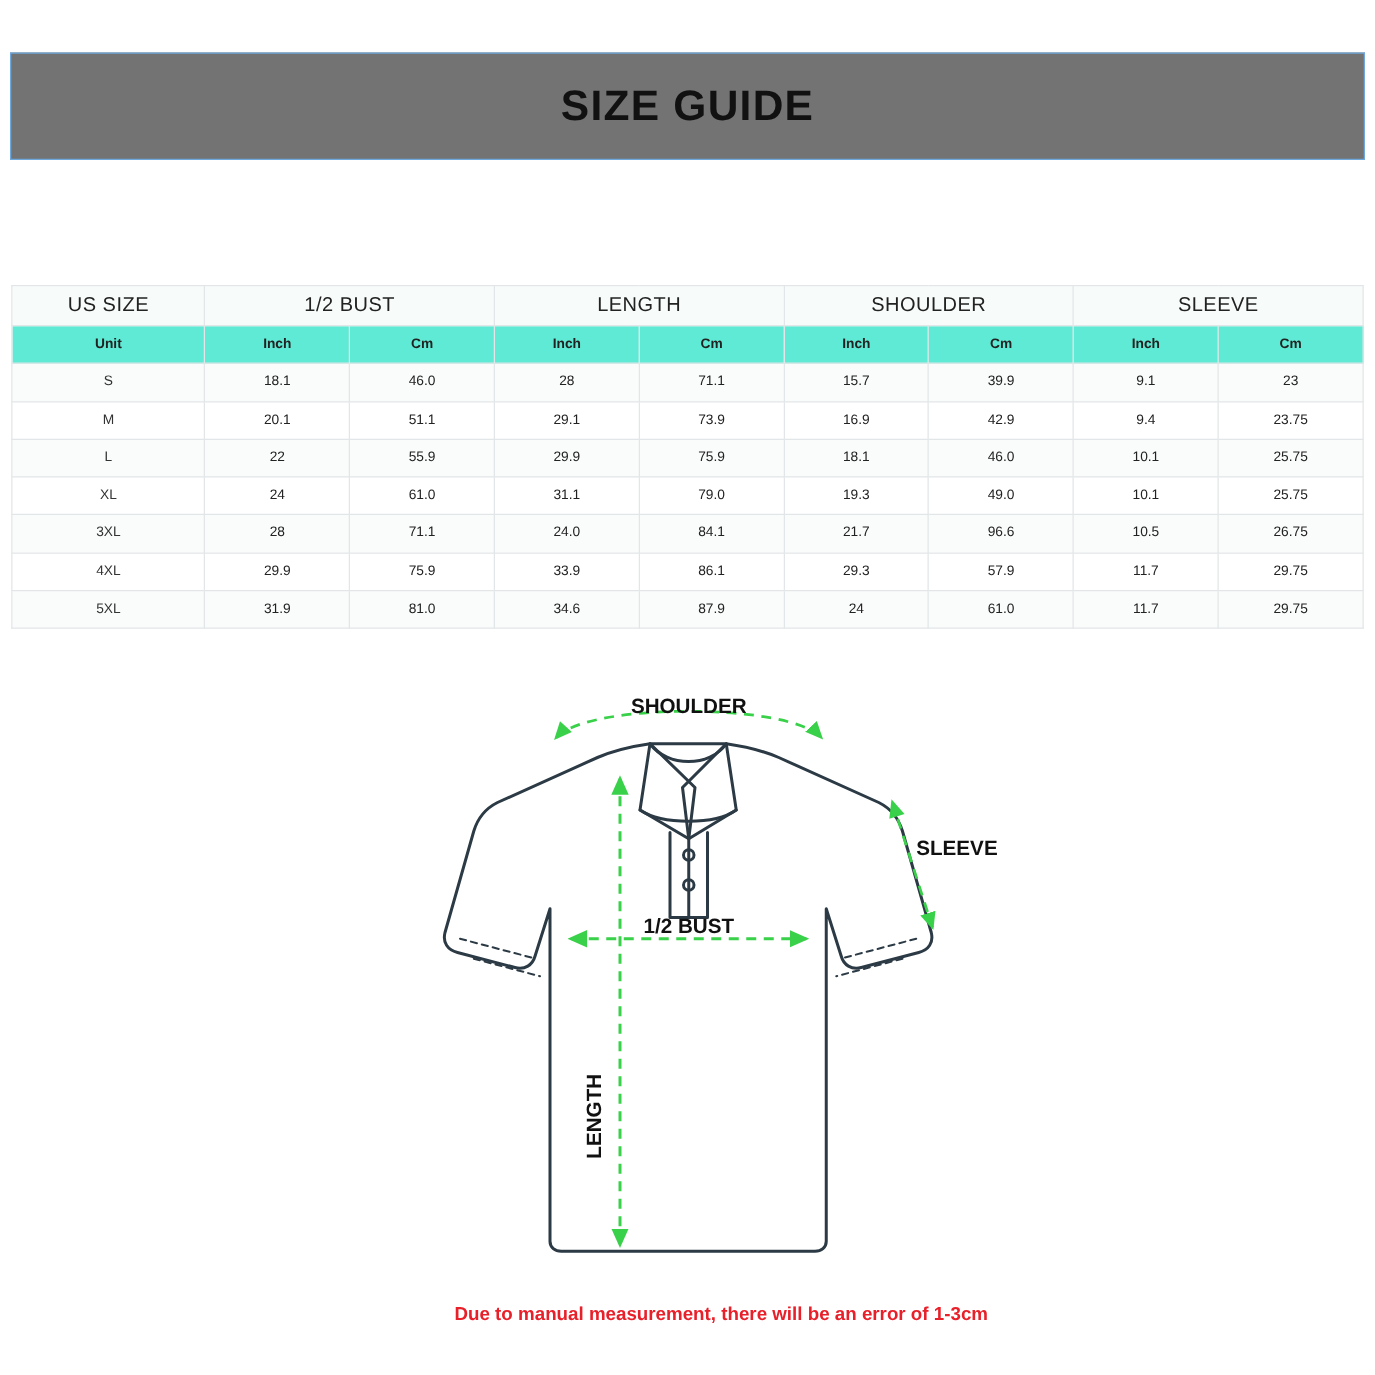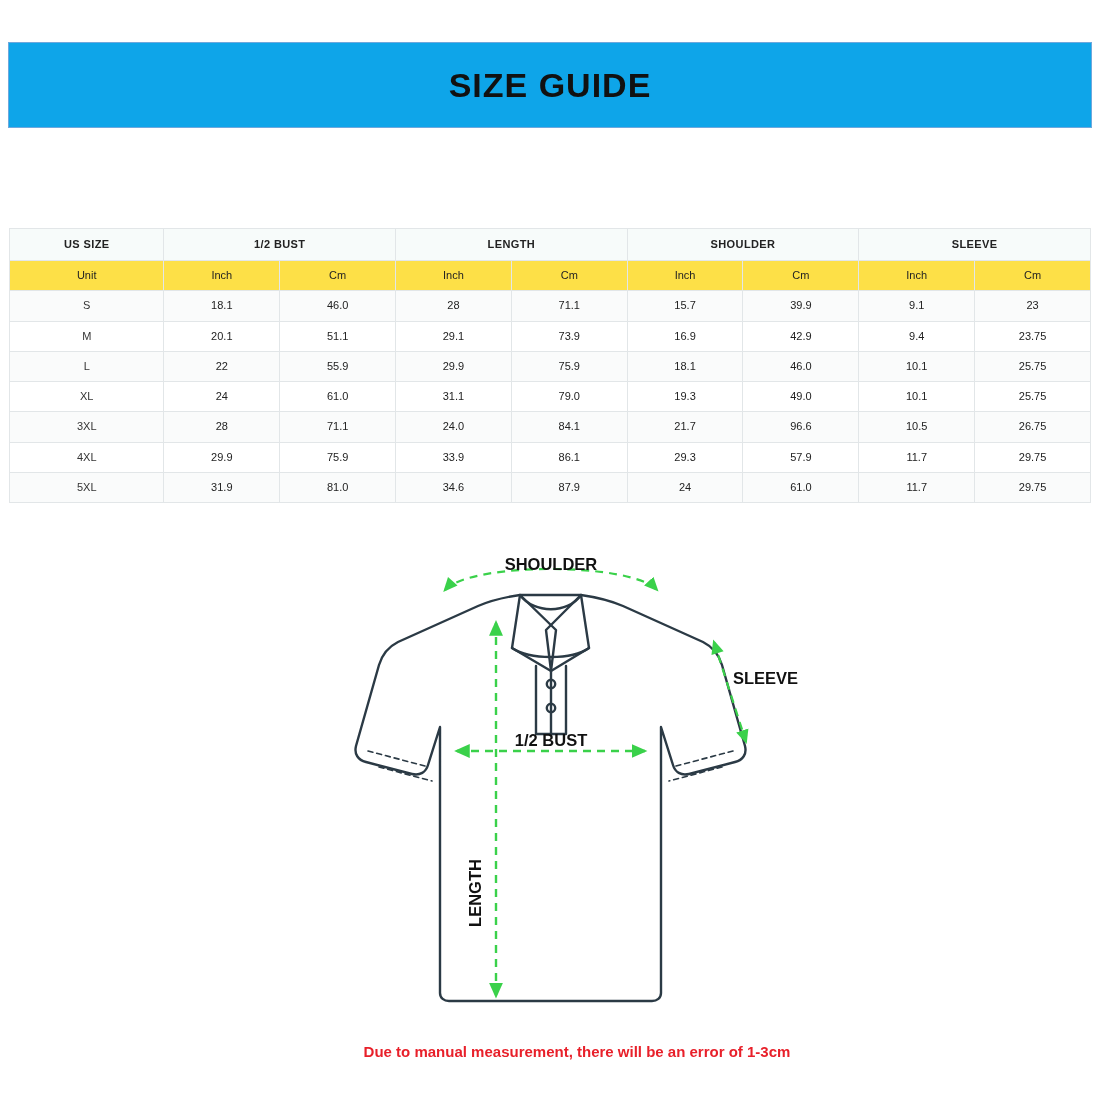--- a/index.html
+++ b/index.html
@@ -13,21 +13,21 @@
     position: relative;
     width: 1100px; height: 1100px;
     overflow: hidden;
   }
 
   
   .banner {
     position: absolute;
     left: 8px; top: 42px;
     width: 1084px; height: 86px;
-    background: #0ea5e9;
+    background: #737373;
     border: 1px solid #6ea8dd;
     display: flex;
     align-items: center;
     justify-content: center;
   }
   .banner-title {
     font-size: 34px;
     font-weight: bold;
     letter-spacing: 1px;
     color: #111111;
@@ -50,31 +50,31 @@
   table.size-table td {
     border: 1px solid #e2e6e8;
     text-align: center;
     font-weight: normal;
     padding: 0;
     height: 29.3px;
     line-height: 29.3px;
   }
   table.size-table thead tr.group-row th {
     background: #f7fbfa;
-    font-size: 11px;
-    font-weight: bold;
+    font-size: 16px;
+    font-weight: normal;
     letter-spacing: 0.4px;
     color: #222222;
     height: 31px;
     line-height: 31px;
   }
   table.size-table thead tr.unit-row th {
-    background: #fde047;
+    background: #5eead4;
     font-size: 11px;
-    font-weight: normal;
+    font-weight: bold;
     color: #222222;
   }
   table.size-table tbody tr:nth-child(odd) td {
     background: #fafbfb;
   }
   table.size-table tbody tr:nth-child(even) td {
     background: #ffffff;
   }
   table.size-table tbody td.size-cell {
     color: #333333;

